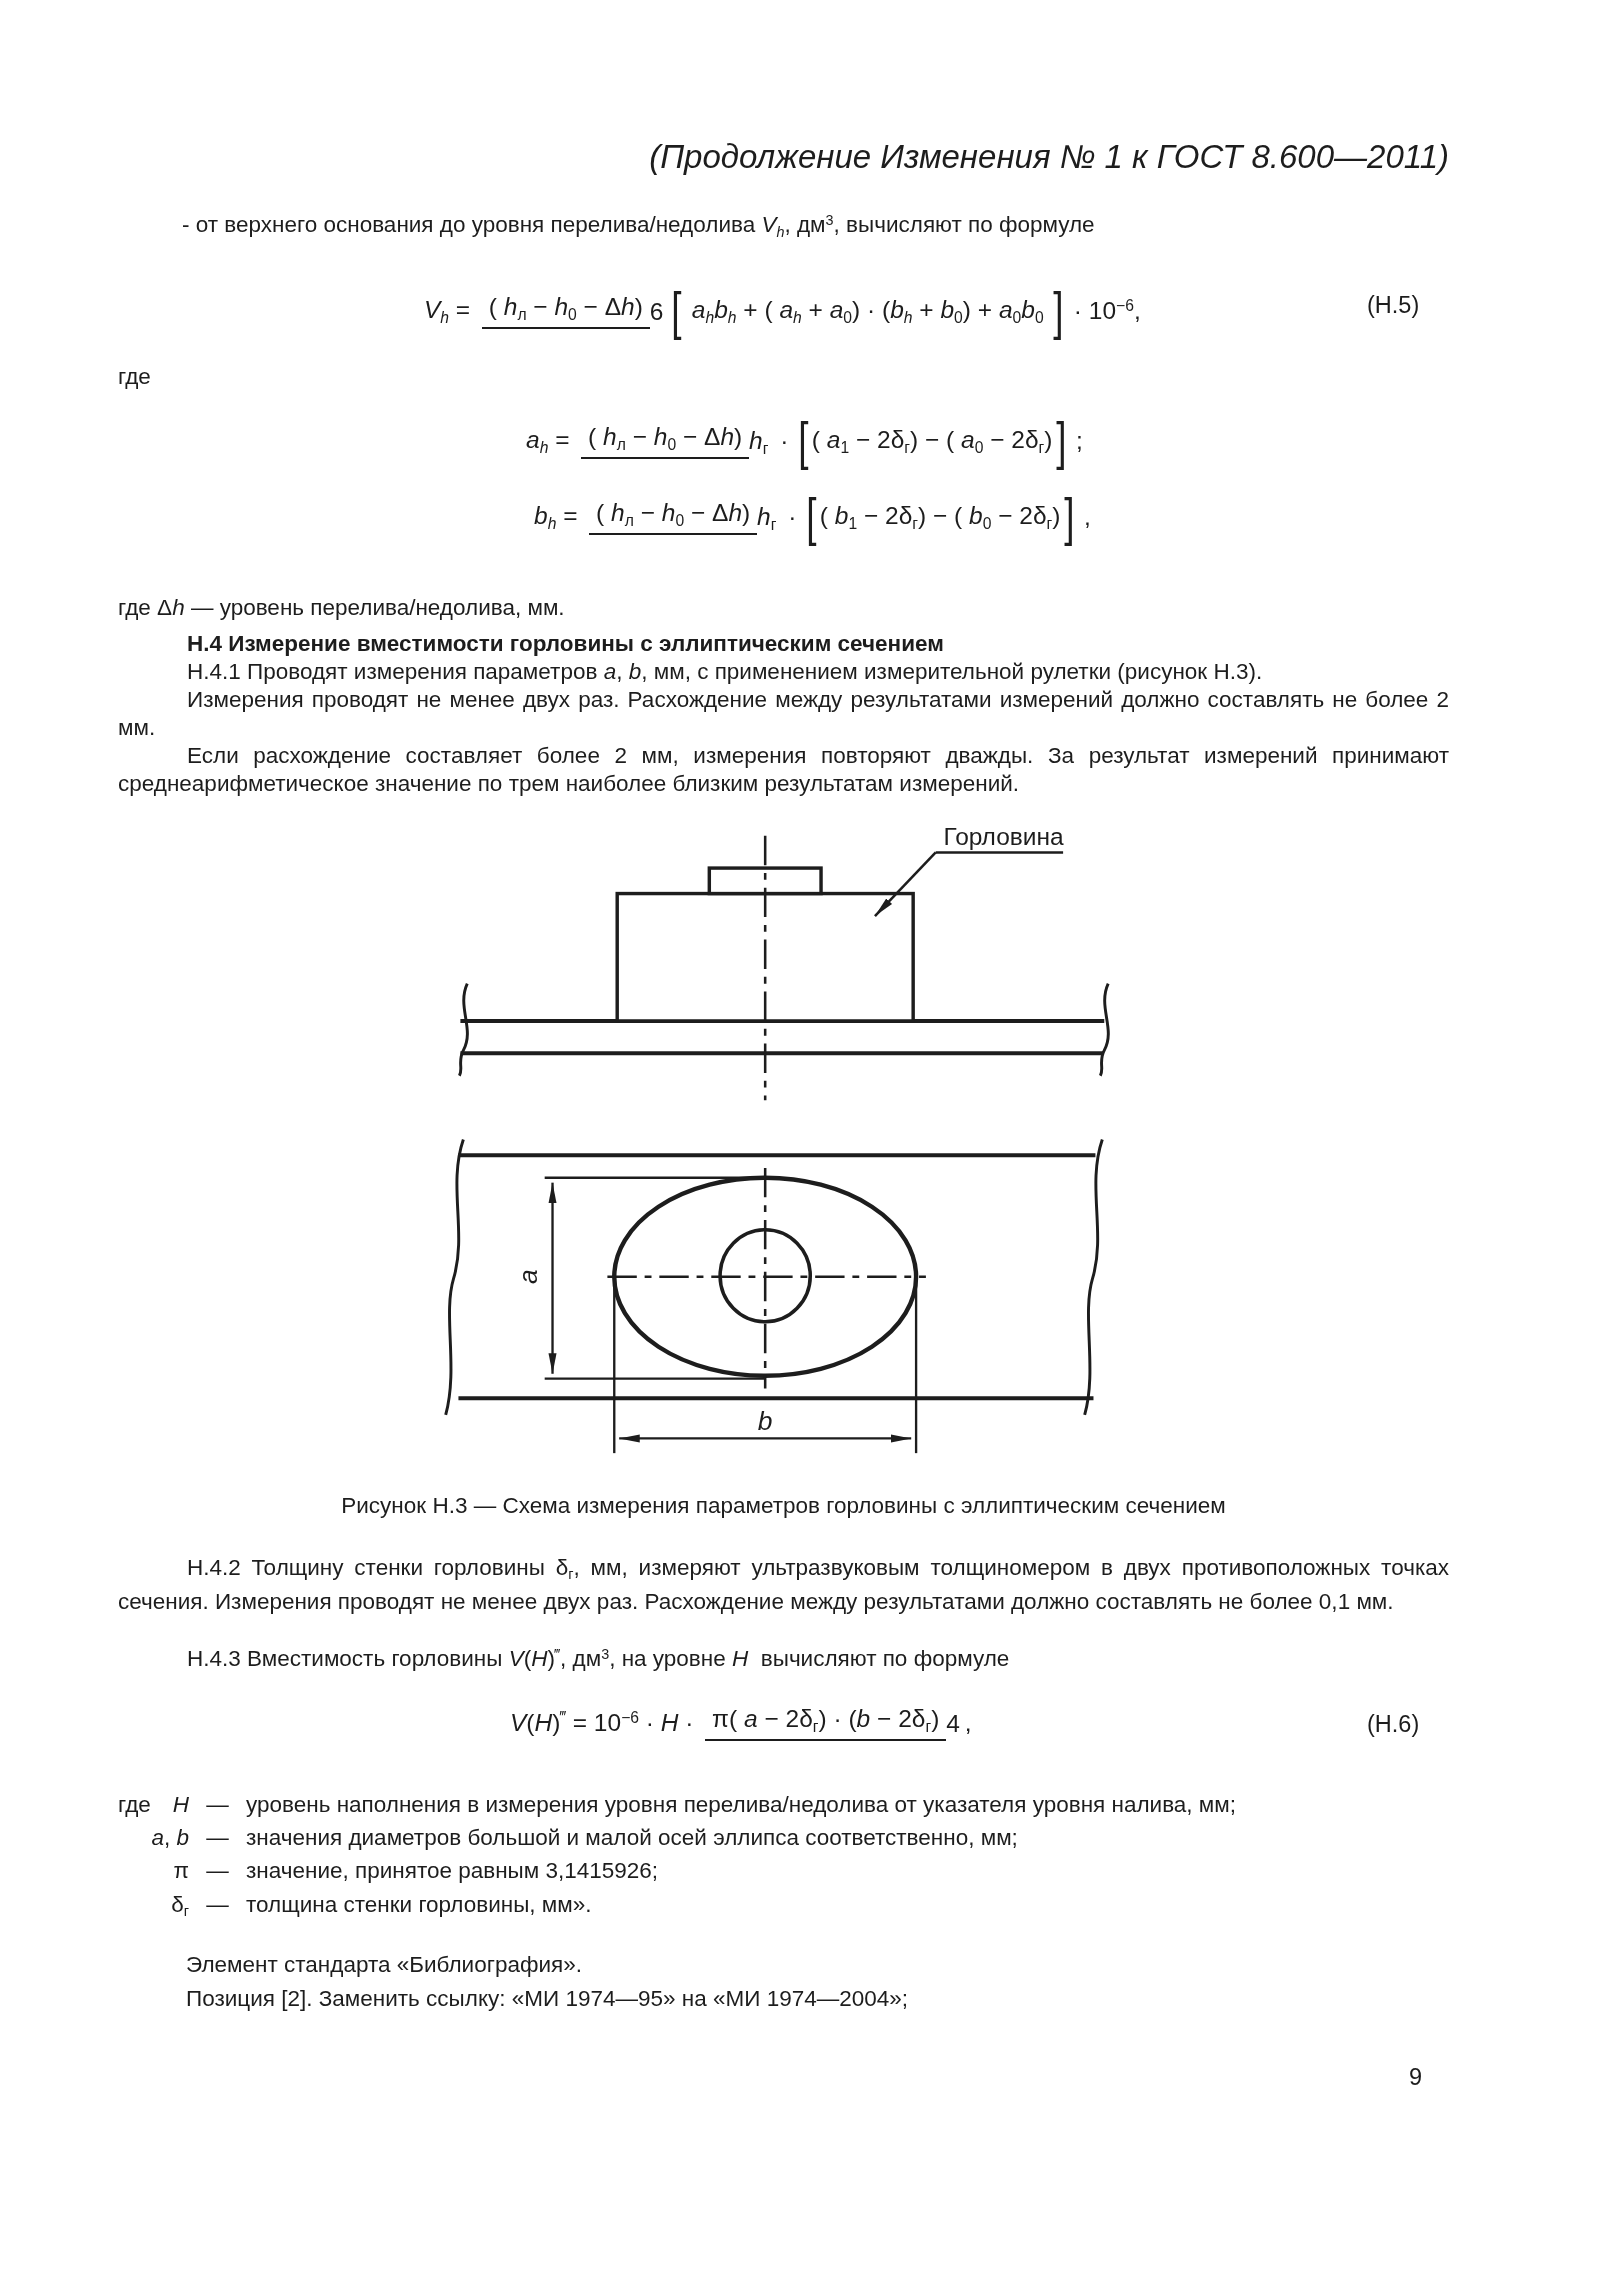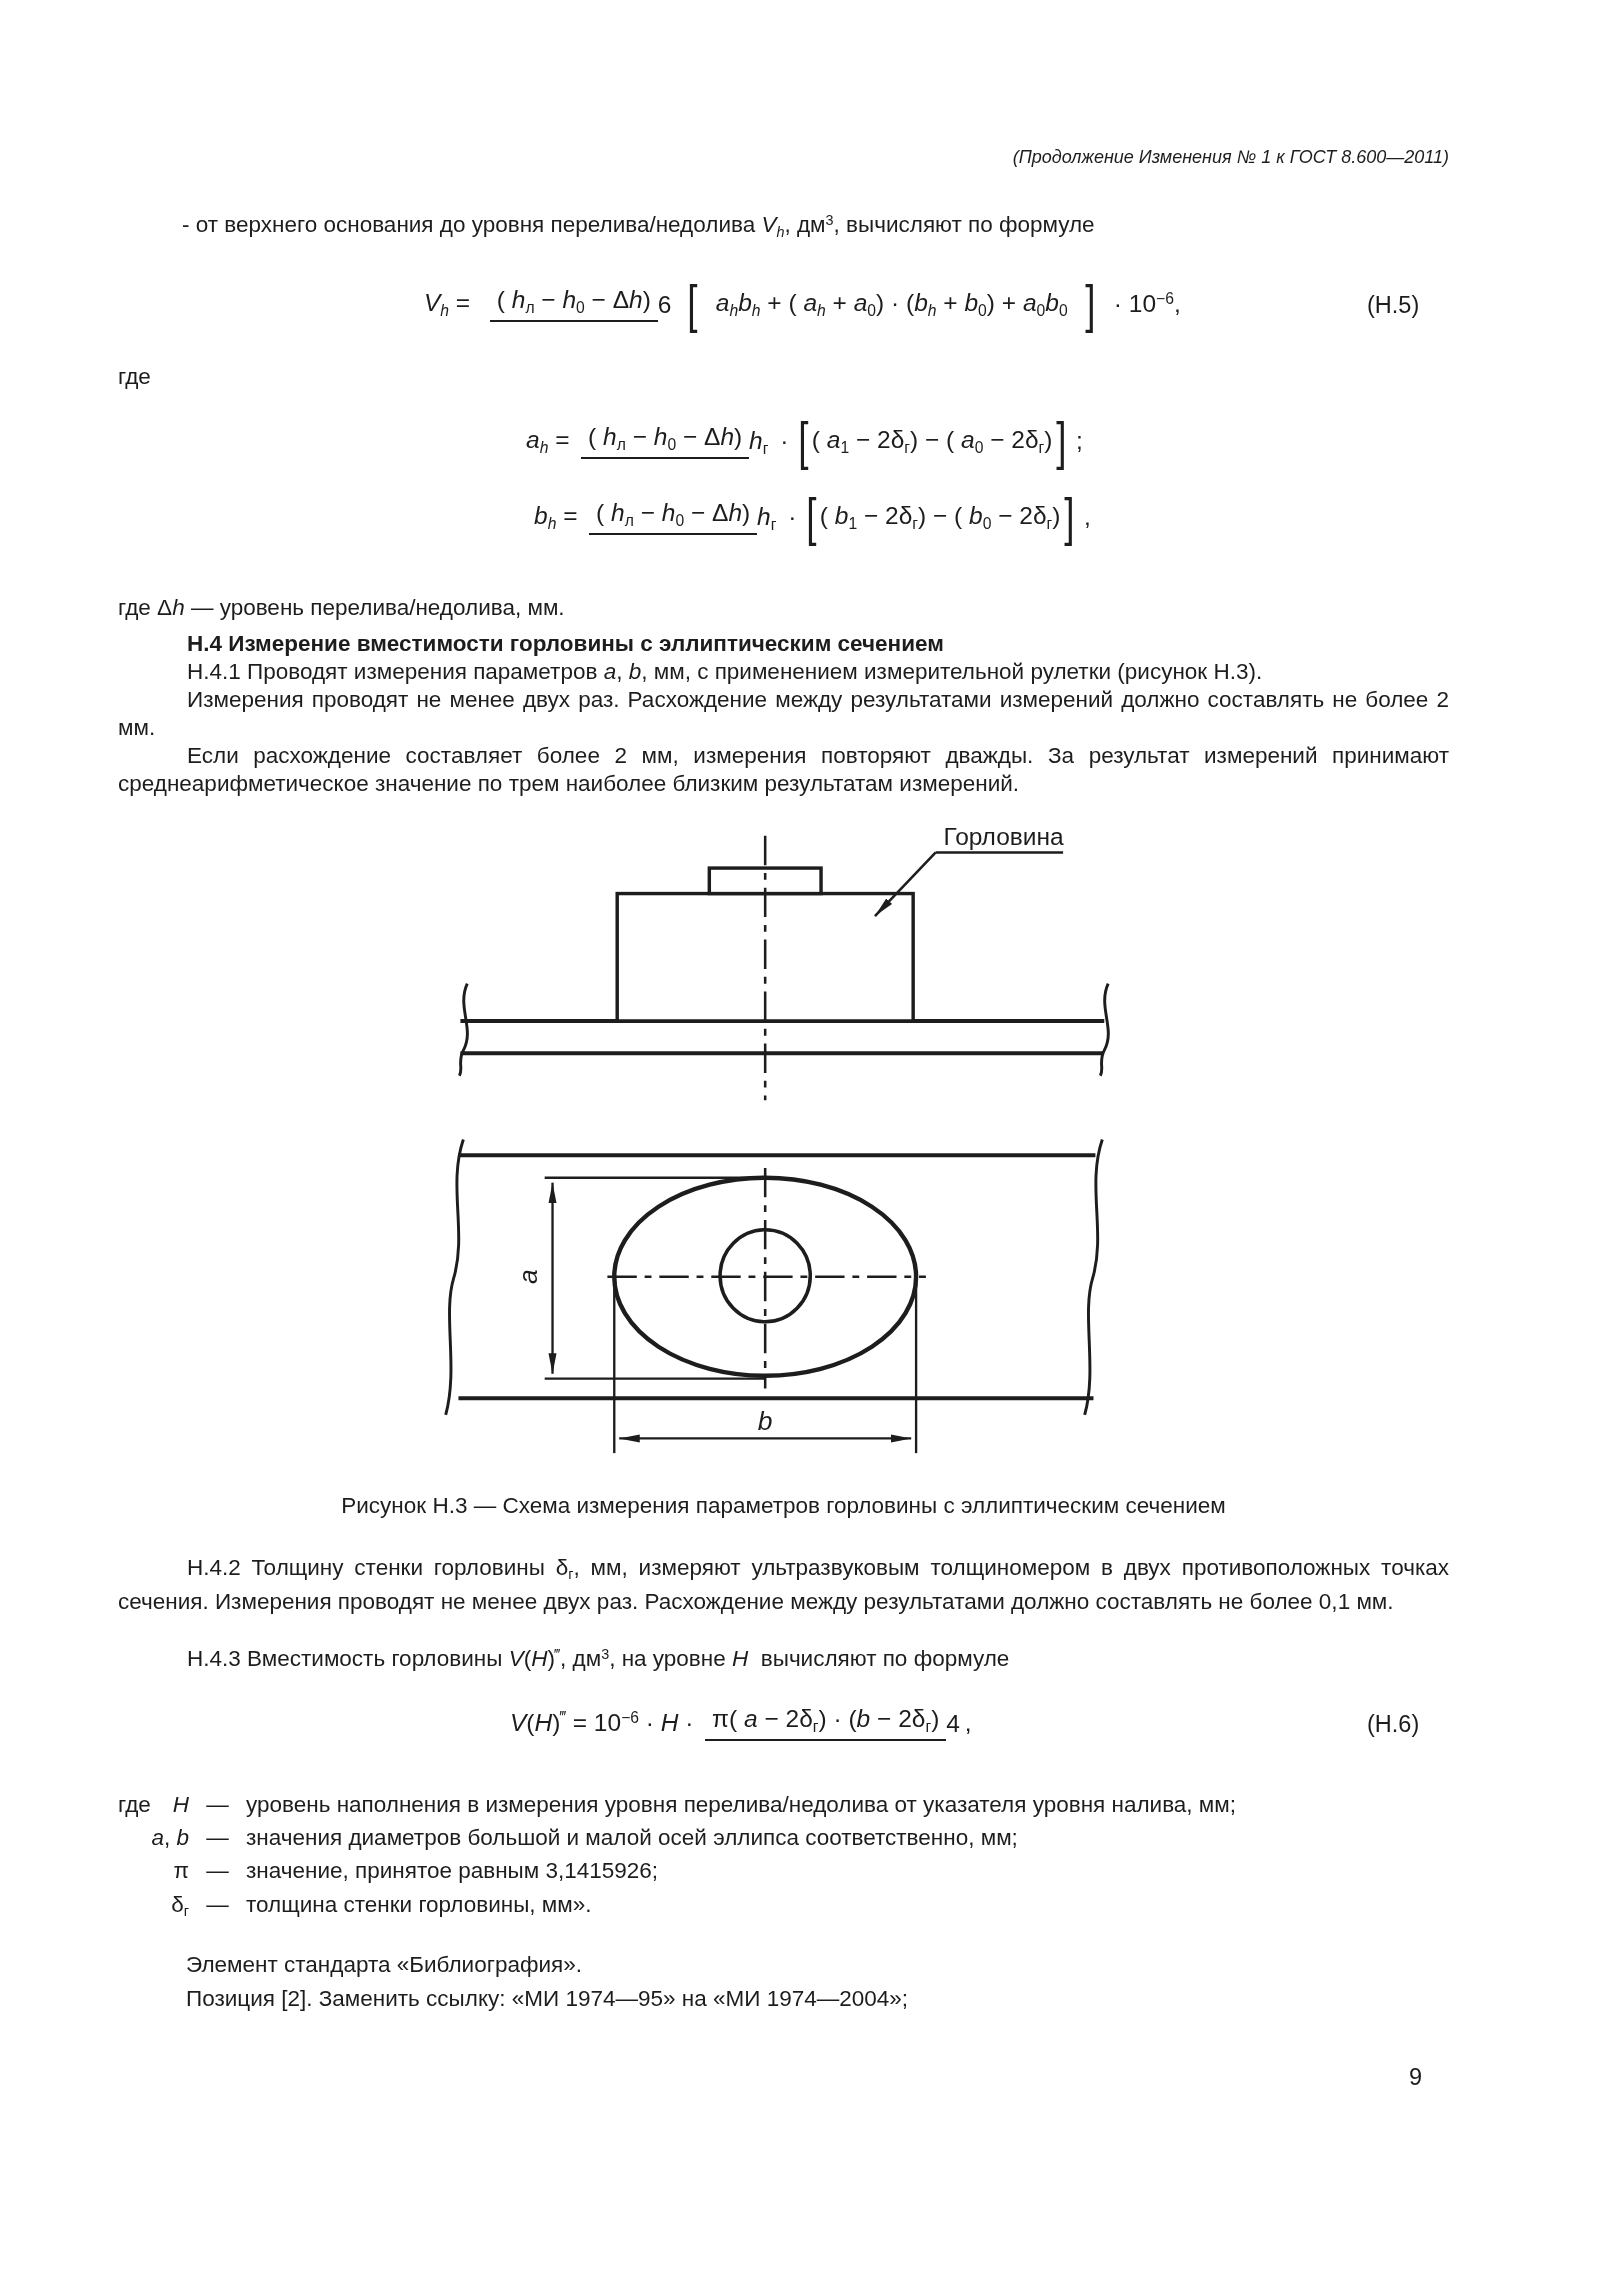--- a/index.html
+++ b/index.html
@@ -3,21 +3,21 @@
 <meta charset="utf-8">
 <style>
   html,body{margin:0;padding:0;background:#9a9a9a;}
   .page{position:relative;width:1621px;height:2293px;margin:0 auto;background:#ffffff;
         font-family:"Liberation Sans","DejaVu Sans",sans-serif;color:#1d1d1d;overflow:hidden;}
   .abs{position:absolute;}
   .para{left:118px;width:1331px;font-size:22.5px;line-height:28px;text-align:justify;}
   .single{text-align:left;}
   .indent{text-indent:69px;}
   .indent65{text-indent:64px;}
-  .header-note{font-style:italic;text-align:right;font-size:18px;}
+  .header-note{font-style:italic;text-align:right;font-size:33px;}
   .heading{font-weight:bold;text-align:left;}
   .caption{text-align:center;}
   i{font-style:italic;}
   sub{font-size:64%;vertical-align:-0.30em;font-style:normal;}
   sup{font-size:64%;vertical-align:0.52em;font-style:normal;}
   .it{font-style:italic;}
   .formula{display:flex;align-items:center;font-size:24.5px;}
   .formula .mtxt{white-space:pre;}
   .frac{display:inline-flex;flex-direction:row;align-items:center;margin:0 4.9px;text-align:center;}
   .num{border-bottom:2.9px solid #1d1d1d;padding:0 6.9px 2.9px;white-space:pre;}
@@ -34,21 +34,21 @@
 </style>
 </head>
 <body>
 
 <div class="page">
 
   <div class="abs para header-note" style="top:143px;">(Продолжение Изменения № 1 к ГОСТ 8.600—2011)</div>
 
   <div class="abs para single indent65" style="top:206px;">- от верхнего основания до уровня перелива/недолива <i>V</i><sub class="it">h</sub>, дм<sup>3</sup>, вычисляют по формуле</div>
 
-  <div class="abs formula" style="left:424px;top:247px;height:114px;gap:8px;">
+  <div class="abs formula" style="left:424px;top:254px;height:114px;">
       <span class="mtxt"><i>V</i><sub class="it">h</sub> = </span>
       <span class="frac">
         <span class="num">( <i>h</i><sub>л</sub> − <i>h</i><sub>0</sub> − Δ<i>h</i>)</span>
         <span class="den">6</span>
       </span>
       <span class="big">[</span>
       <span class="mtxt"> <i>a</i><sub class="it">h</sub><i>b</i><sub class="it">h</sub> + ( <i>a</i><sub class="it">h</sub> + <i>a</i><sub>0</sub>) · (<i>b</i><sub class="it">h</sub> + <i>b</i><sub>0</sub>) + <i>a</i><sub>0</sub><i>b</i><sub>0</sub> </span>
       <span class="big">]</span>
       <span class="mtxt"> · 10<sup>−6</sup>,</span>
     </div>

